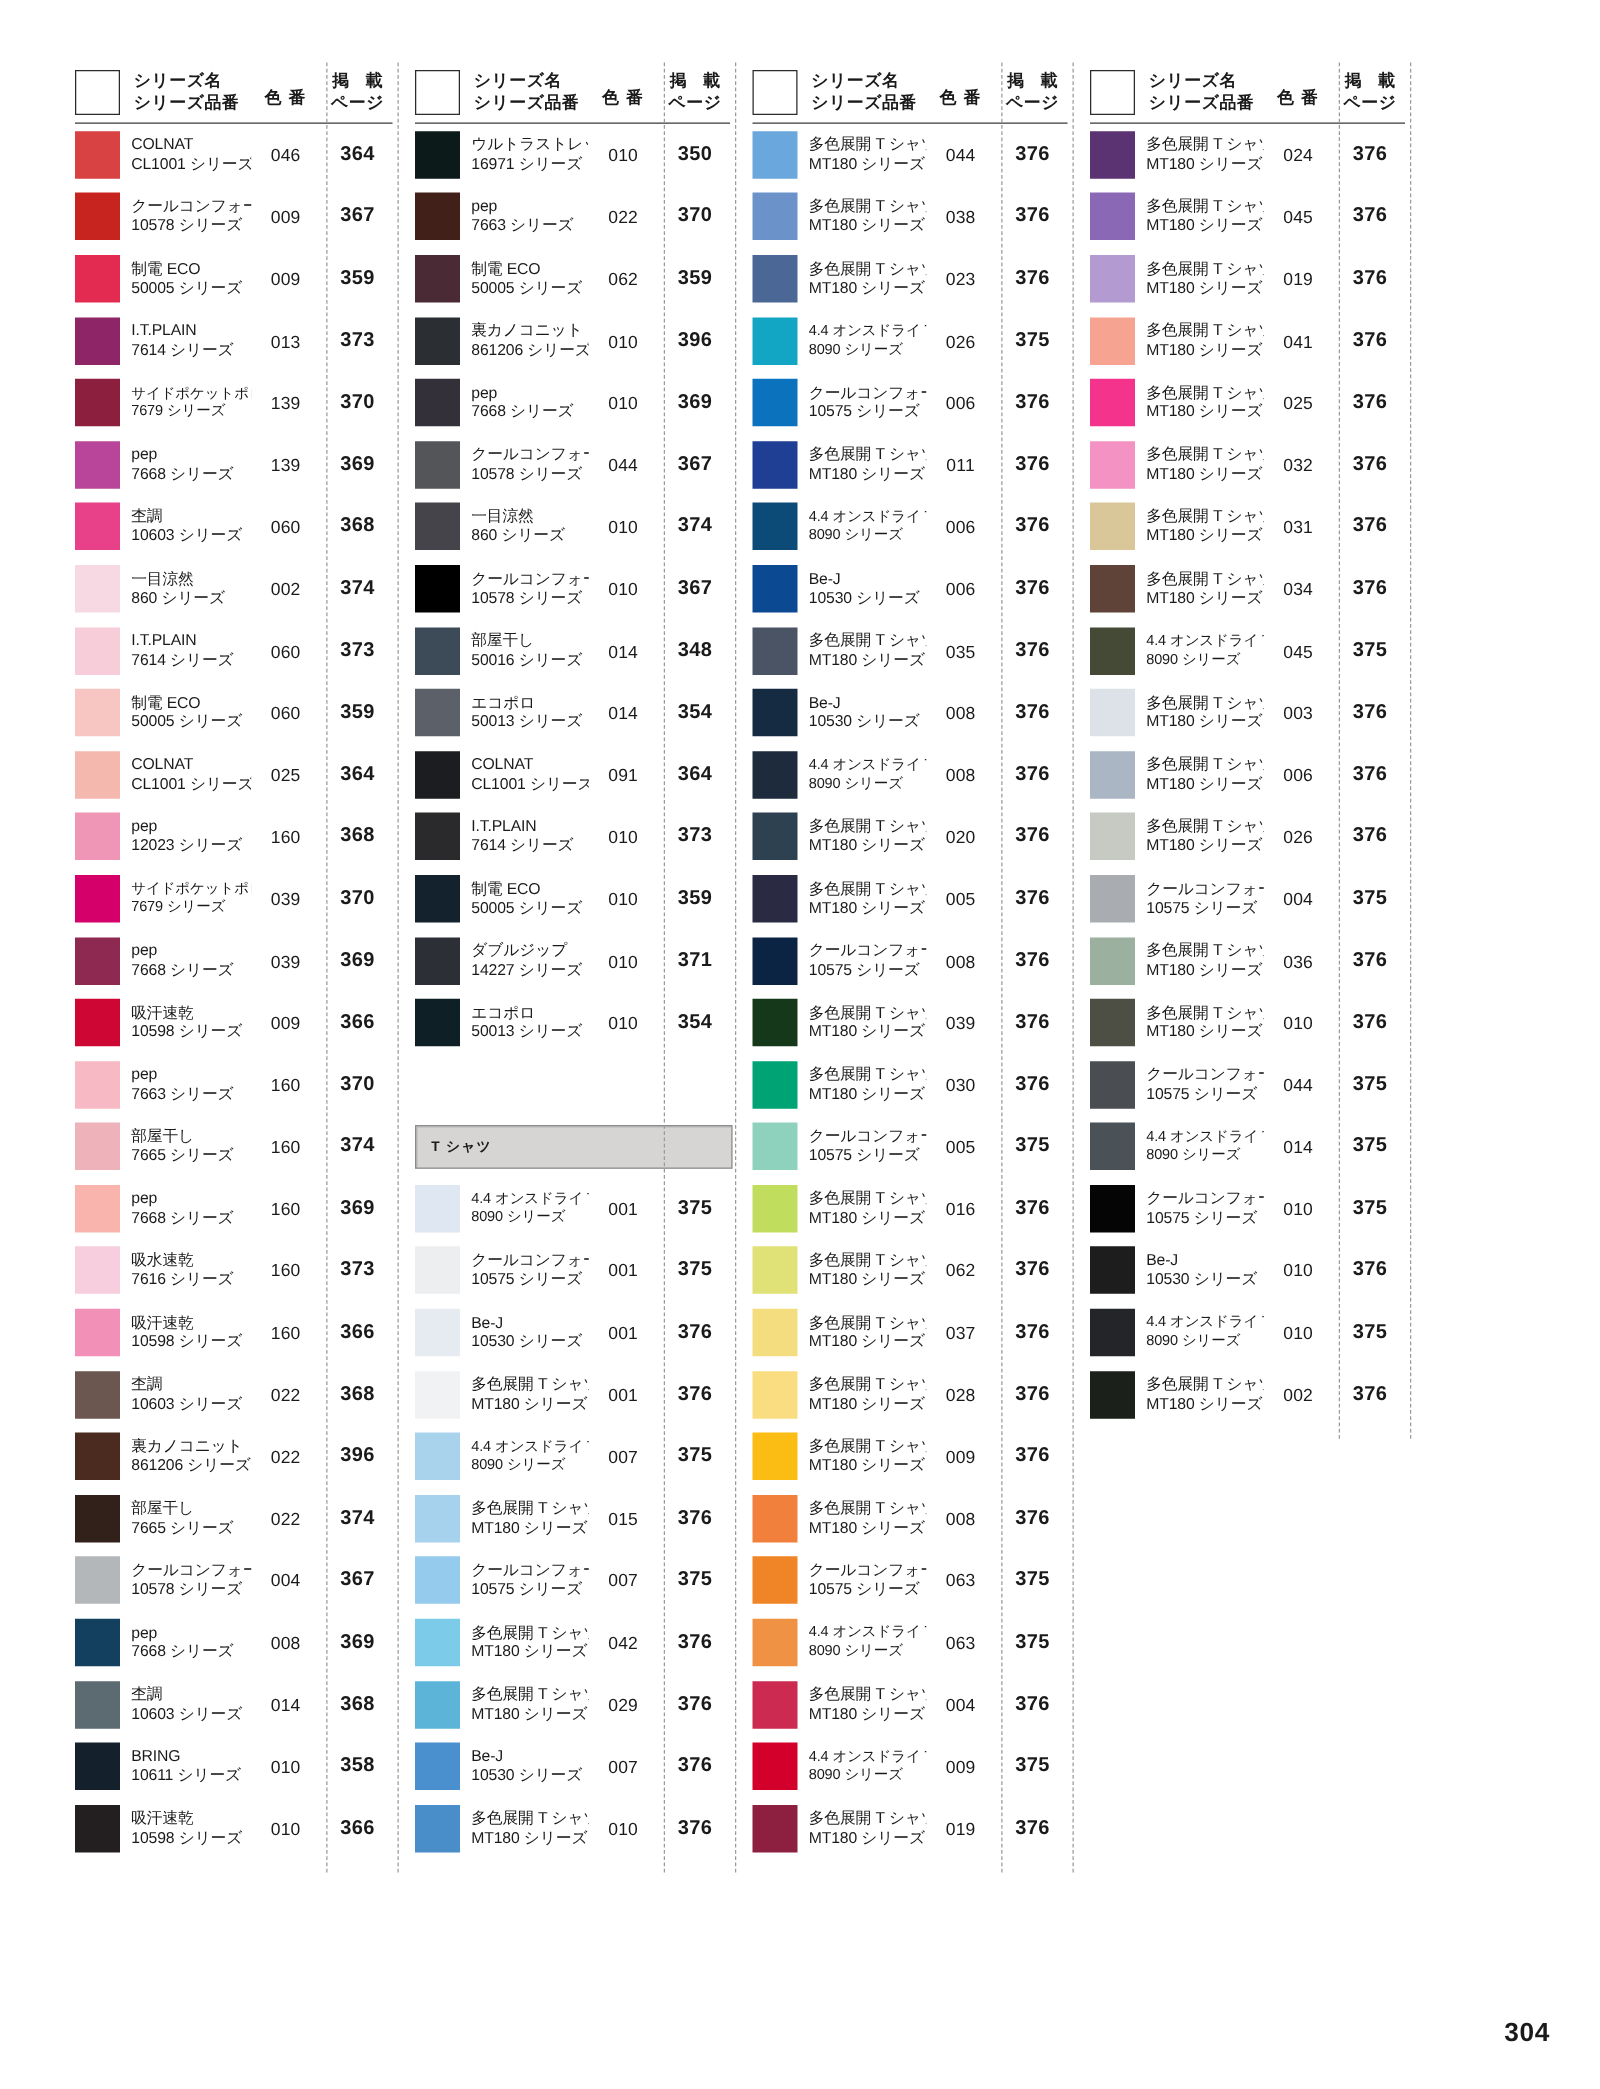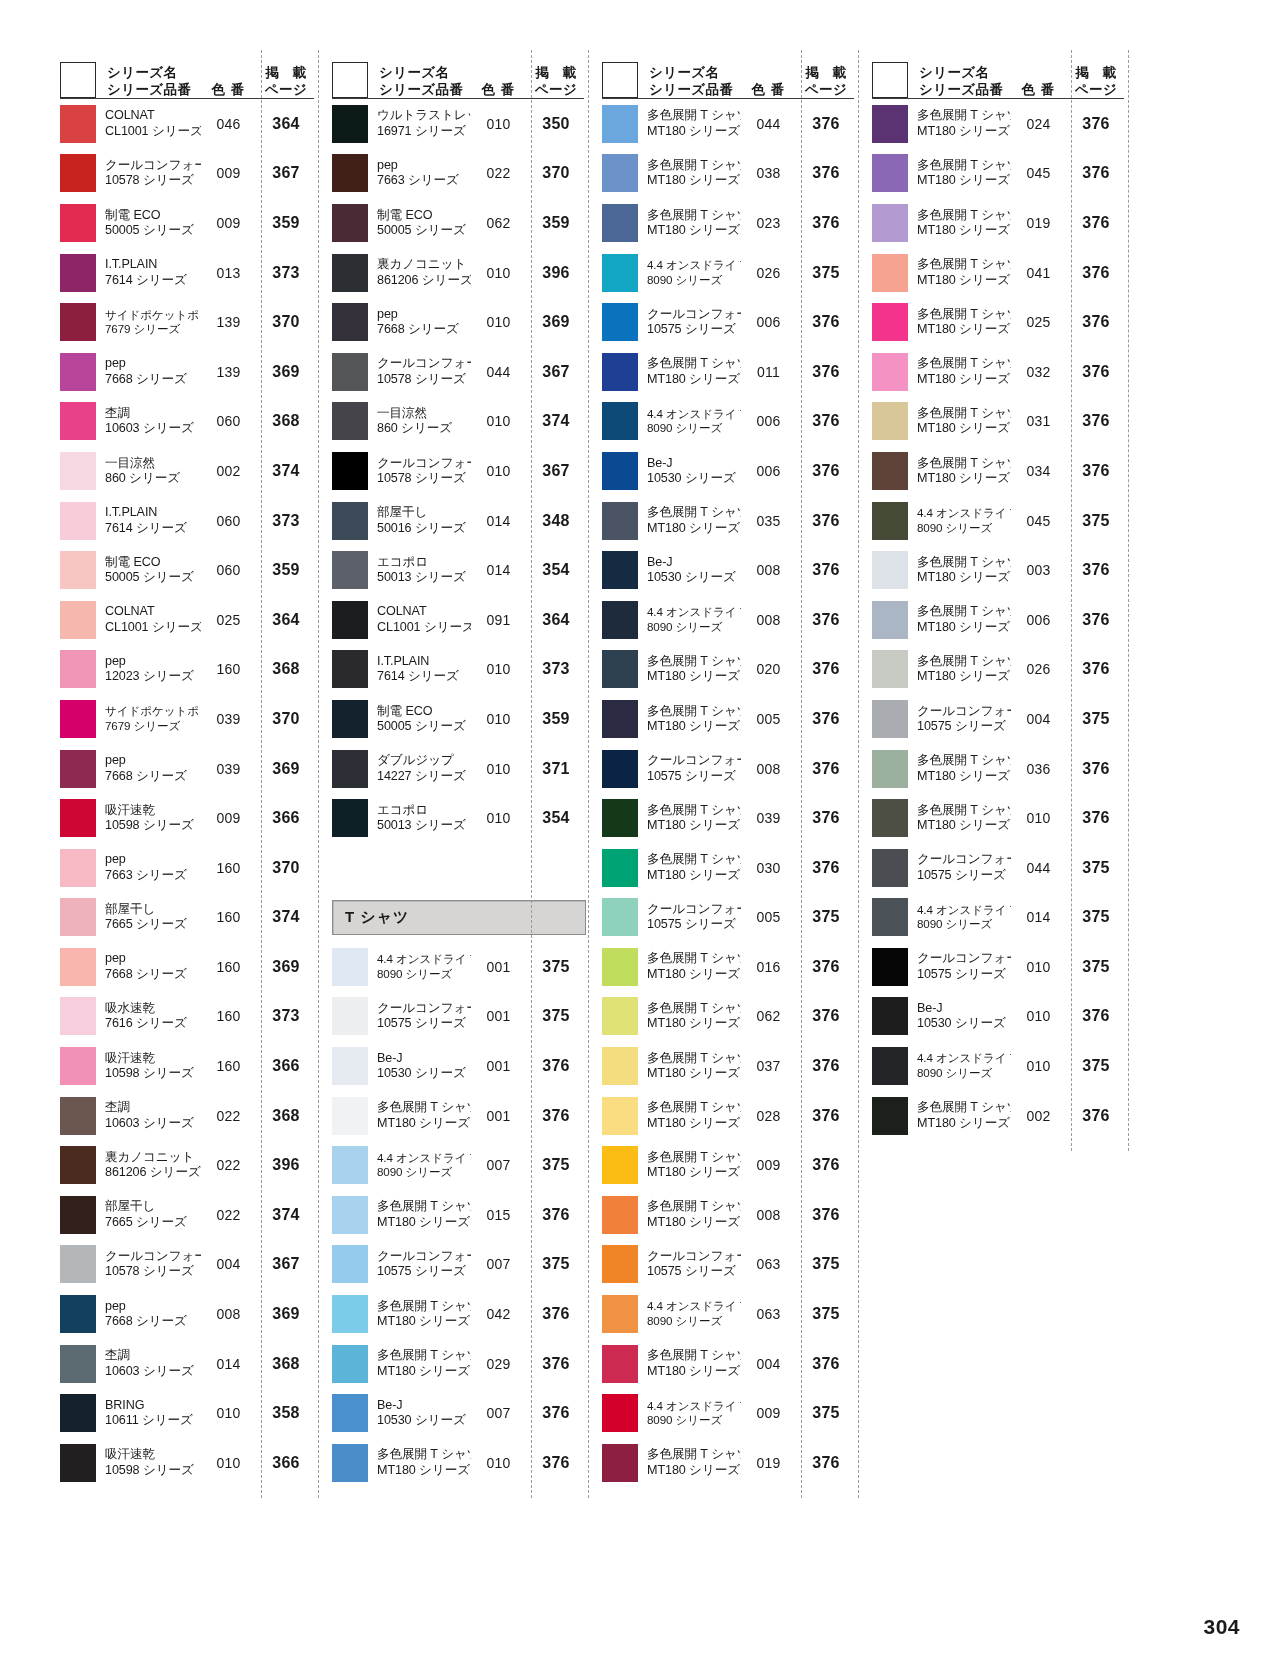--- a/index.html
+++ b/index.html
@@ -8,38 +8,38 @@
     font-family:"Liberation Sans","DejaVu Sans",sans-serif;
     color:#1a1a1a;-webkit-font-smoothing:antialiased;
   }
   .page{position:absolute;inset:0;}
 
   .cols{position:absolute;left:44px;top:44px;width:1192px;display:flex;}
   .col{width:270px;position:relative;flex:0 0 270px;}
   .col.c1{width:272px;flex:0 0 272px;}
 
   
-  .hdr{display:flex;align-items:flex-end;height:54px;}
+  .hdr{display:flex;align-items:center;height:54px;}
   .hdr .hbox{
     width:34px;height:34px;border:1px solid #2b2b2b;background:#fff;
     margin-left:16px;margin-top:6px;flex:0 0 34px;
   }
   .hdr .hlabel{
     flex:1 1 auto;padding-left:11px;padding-top:5px;
     font-size:13.5px;line-height:16.5px;font-weight:700;letter-spacing:.4px;
   }
   .hdr .hcol{
     width:55px;flex:0 0 55px;text-align:center;padding-top:13px;
     font-size:13.5px;font-weight:700;line-height:16px;letter-spacing:1px;
   }
   .hdr .hpage{
     width:60px;flex:0 0 60px;text-align:center;padding-top:5px;
     font-size:13.5px;font-weight:700;line-height:16.5px;letter-spacing:.5px;
   }
-  .hdr .hpage .l1{letter-spacing:5px;padding-left:5px;display:block;}
+  .hdr .hpage .l1{letter-spacing:5px;padding-left:5px;display:block;font-family:Liberation Serif, serif;}
   .rule{height:1px;background:#3a3a3a;margin:0 2px 0 16px;}
 
   
   .vsep{
     position:absolute;top:6px;width:0;border-left:1.4px dashed #9a9a9a;
   }
   .vsep.a{left:215px;}
   .vsep.b{left:272px;}
   .col.c1 .vsep.a{left:217px;}
   .col.c1 .vsep.b{left:274px;}
@@ -73,21 +73,21 @@
   .banner{
     height:49.6px;display:flex;align-items:center;
   }
   .banner .bbox{
     margin-left:16px;height:33px;width:256px;
     background:#d6d5d3;border:1px solid #8d8c8a;
     display:flex;align-items:center;
     box-shadow:1px 1px 0 #b8b7b5 inset;
   }
   .banner .btxt{
-    padding-left:12px;font-size:15px;font-weight:600;letter-spacing:1px;
+    padding-left:12px;font-size:11px;font-weight:600;letter-spacing:1px;
   }
   .spacer{height:49.6px;}
 
   .folio{
     position:absolute;right:40px;bottom:32px;
     font-size:21px;font-weight:700;letter-spacing:.5px;
   }
 </style>
 </head>
 <body>

